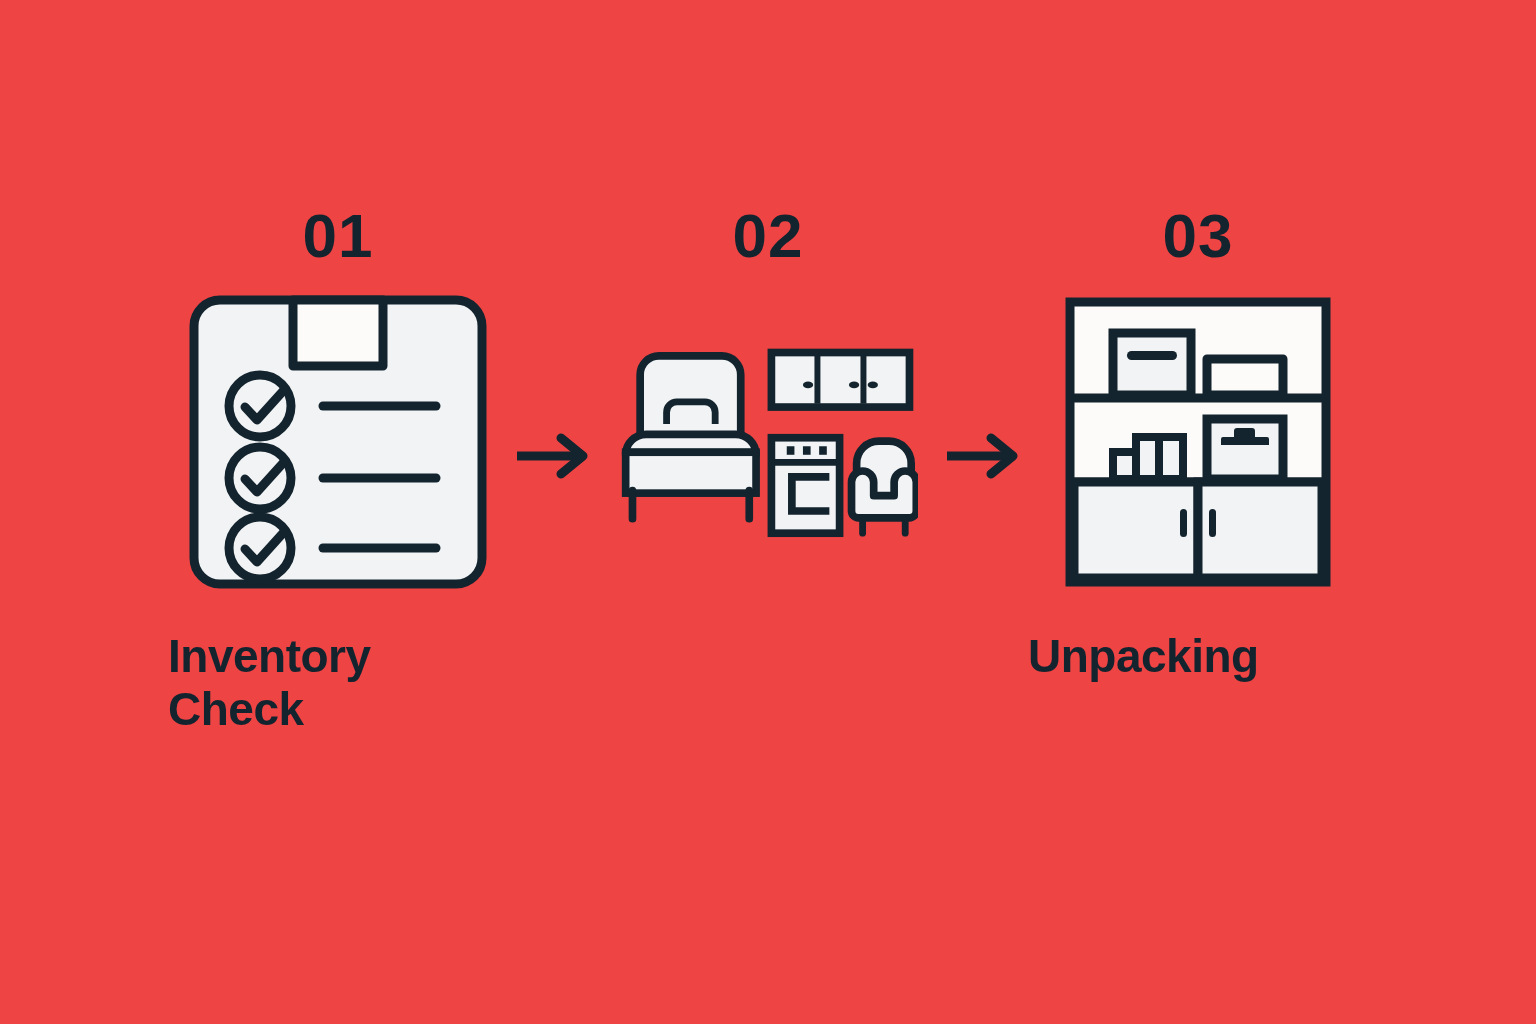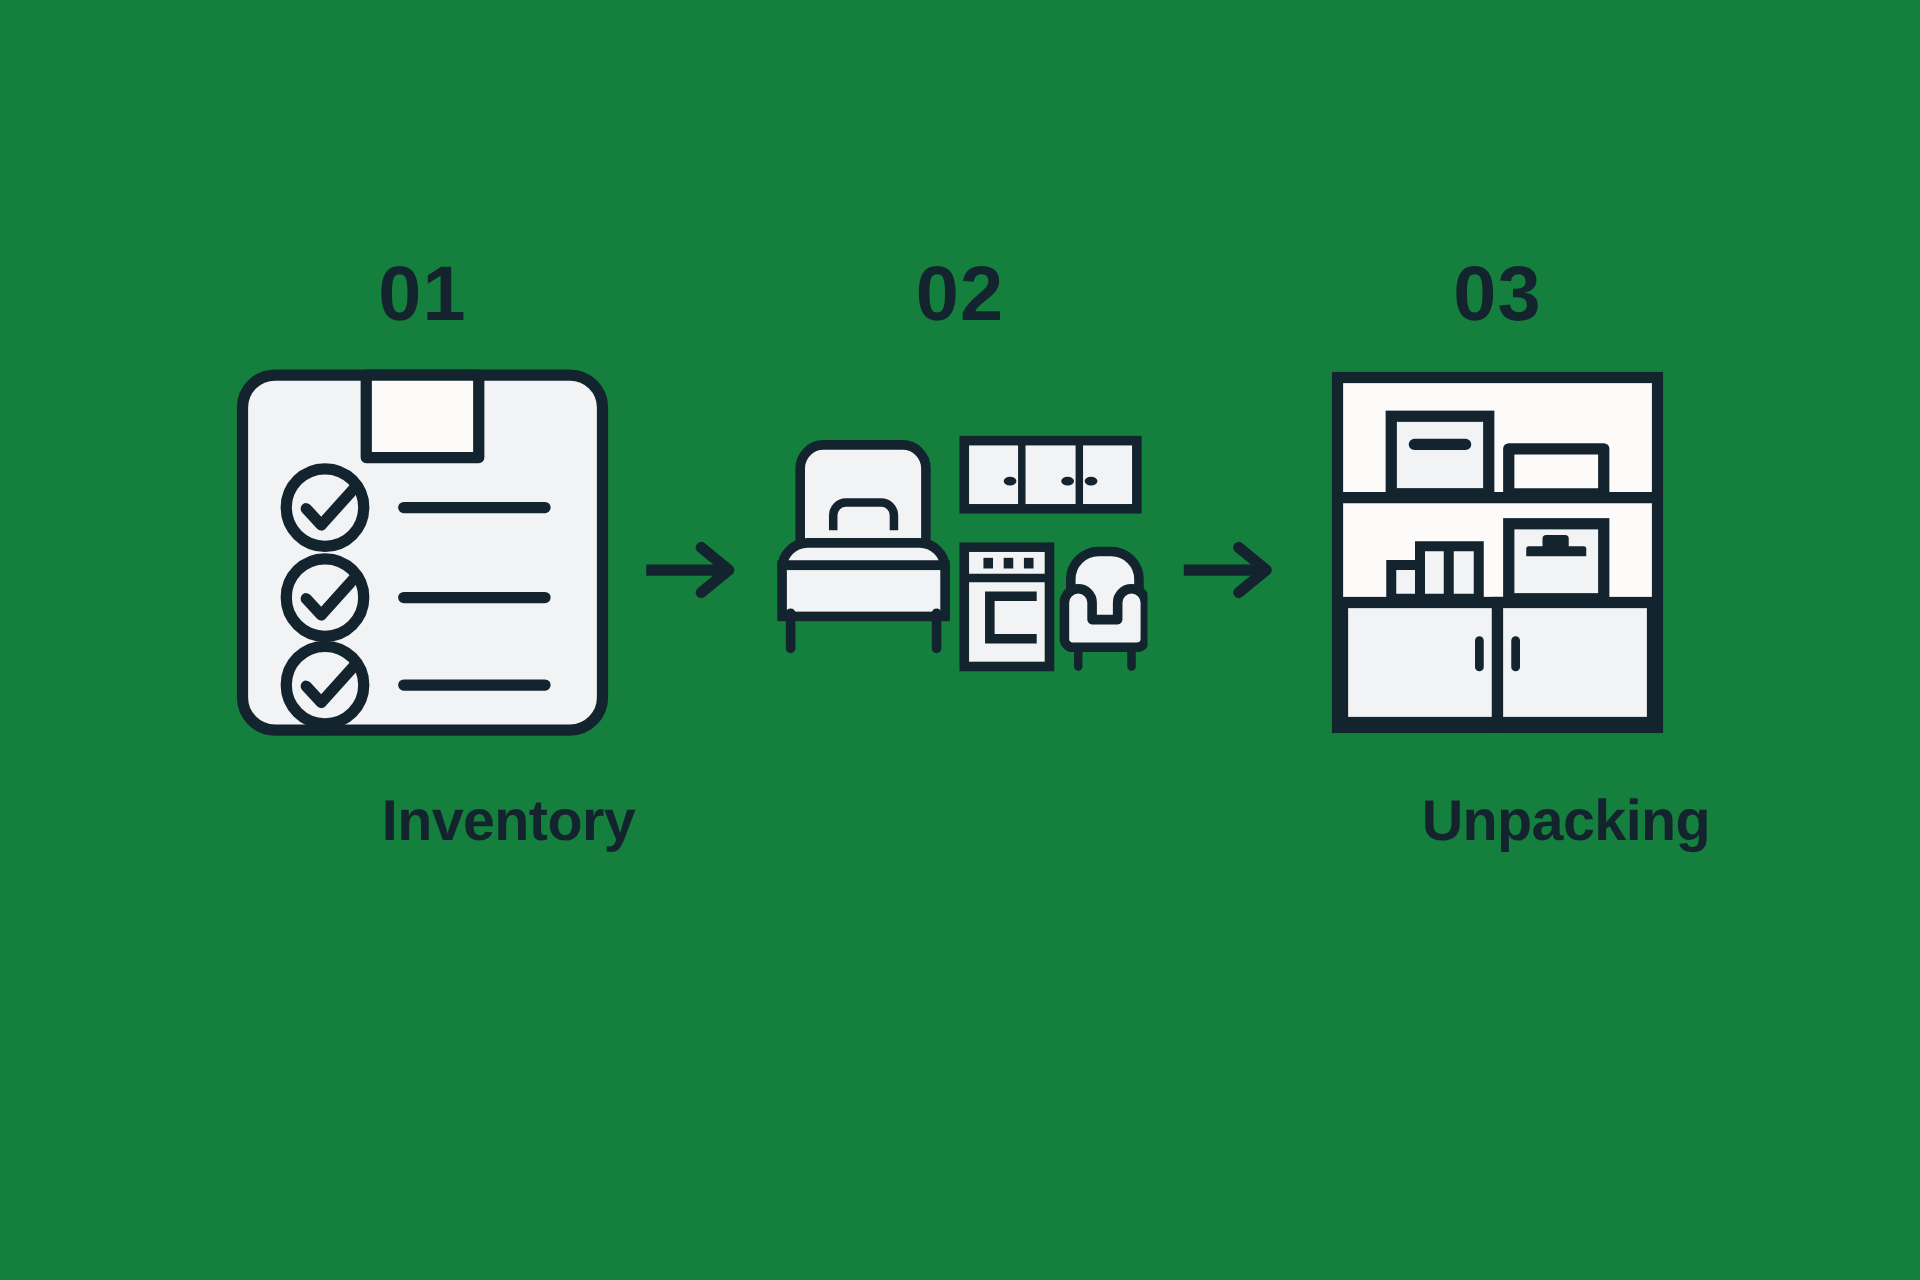--- a/index.html
+++ b/index.html
@@ -10,21 +10,21 @@
     width: 1536px;
     height: 1024px;
     background: #FCFBF9;
     font-family: "Liberation Sans", sans-serif;
     overflow: hidden;
   }
   #page {
     position: relative;
     width: 1536px;
     height: 1024px;
-    background: #15803d;
+    background: #ef4444;
   }
   .flow {
     position: absolute;
     left: 0;
     top: 0;
     width: 1536px;
     height: 1024px;
     display: flex;
     flex-direction: row;
     align-items: flex-start;
@@ -57,21 +57,21 @@
     margin-top: 20px;
   }
   .icon-box svg {
     display: block;
   }
   .step-label {
     margin-top: 38px;
     font-size: 46px;
     font-weight: bold;
     color: #14242F;
-    text-align: right;
+    text-align: left;
     line-height: 1.15;
     letter-spacing: -0.5px;
     width: 340px;
   }
   .arrow-cell {
     width: 100px;
     display: flex;
     align-items: center;
     justify-content: center;
     padding-top: 432px;
@@ -101,20 +101,21 @@
           <path d="M57 185 L69 198 L96 168" fill="none" stroke="#14242F" stroke-width="9" stroke-linecap="round" stroke-linejoin="round"></path>
           <line x1="135" y1="184" x2="248" y2="184" stroke="#14242F" stroke-width="9" stroke-linecap="round"></line>
 
           <circle cx="72" cy="254" r="31" fill="none" stroke="#14242F" stroke-width="9"></circle>
           <path d="M57 255 L69 268 L96 238" fill="none" stroke="#14242F" stroke-width="9" stroke-linecap="round" stroke-linejoin="round"></path>
           <line x1="135" y1="254" x2="248" y2="254" stroke="#14242F" stroke-width="9" stroke-linecap="round"></line>
         </svg>
       </div>
       <div class="step-label">
         <div>Inventory</div>
+        <div>Check</div>
       </div>
     </div>
 
     <div class="arrow-cell">
       <svg width="80" height="48" viewBox="0 0 80 48" fill="none" xmlns="http://www.w3.org/2000/svg">
         <line x1="4" y1="24" x2="64" y2="24" stroke="#14242F" stroke-width="9" stroke-linecap="butt"></line>
         <path d="M48 6 L70 24 L48 42" fill="none" stroke="#14242F" stroke-width="9" stroke-linecap="round" stroke-linejoin="round"></path>
       </svg>
     </div>
 

